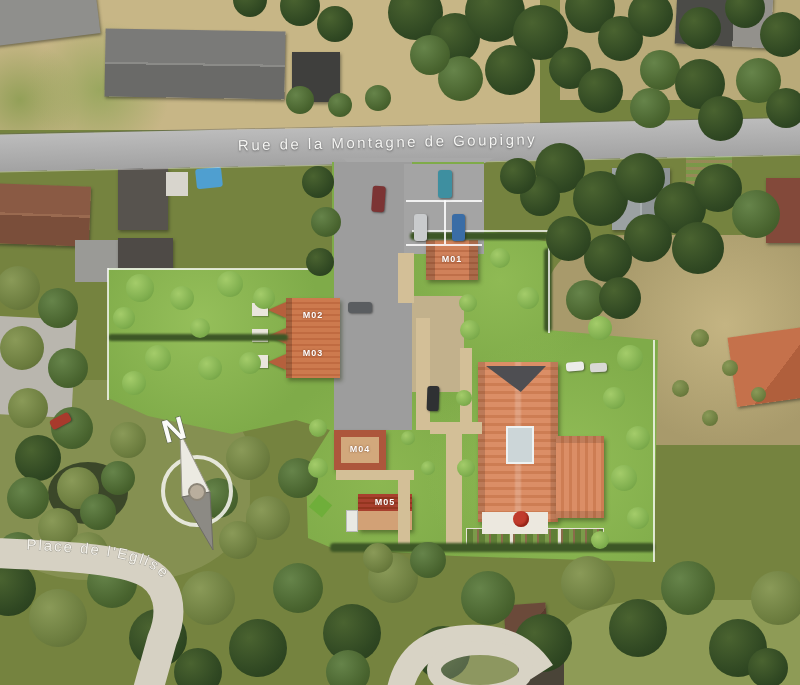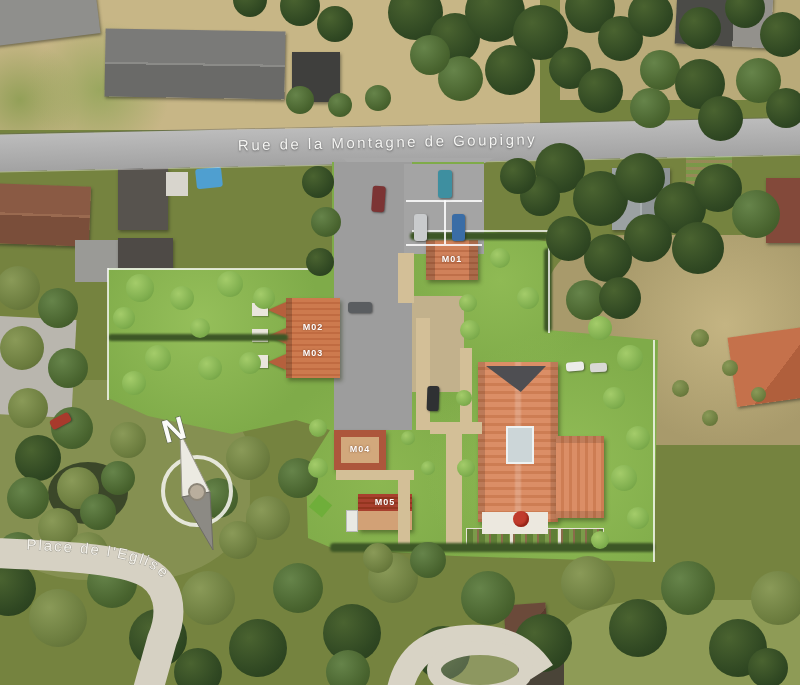--- a/index.html
+++ b/index.html
@@ -161,21 +161,21 @@
   <div class="parking"></div>
   <div class="apron"></div>
   <div class="veg"></div>
   <div class="veg-gap" style="left:510px"></div>
   <div class="veg-gap" style="left:558px"></div>
 
   <div class="bldg m01">
     <span class="lbl" style="top:14px">M01</span>
   </div>
   <div class="bldg m0203">
-    <span class="lbl" style="top:24px">M02</span>
+    <span class="lbl" style="top:12px">M02</span>
     <span class="lbl" style="top:50px">M03</span>
   </div>
   <div class="wing" style="left:268px;top:302px"></div>
   <div class="wing" style="left:268px;top:328px"></div>
   <div class="wing" style="left:268px;top:354px"></div>
   <div class="terrace" style="left:252px;top:303px"></div>
   <div class="terrace" style="left:252px;top:329px"></div>
   <div class="terrace" style="left:252px;top:355px"></div>
   <div class="bldg m04">
     <div class="m04-inner"></div>

